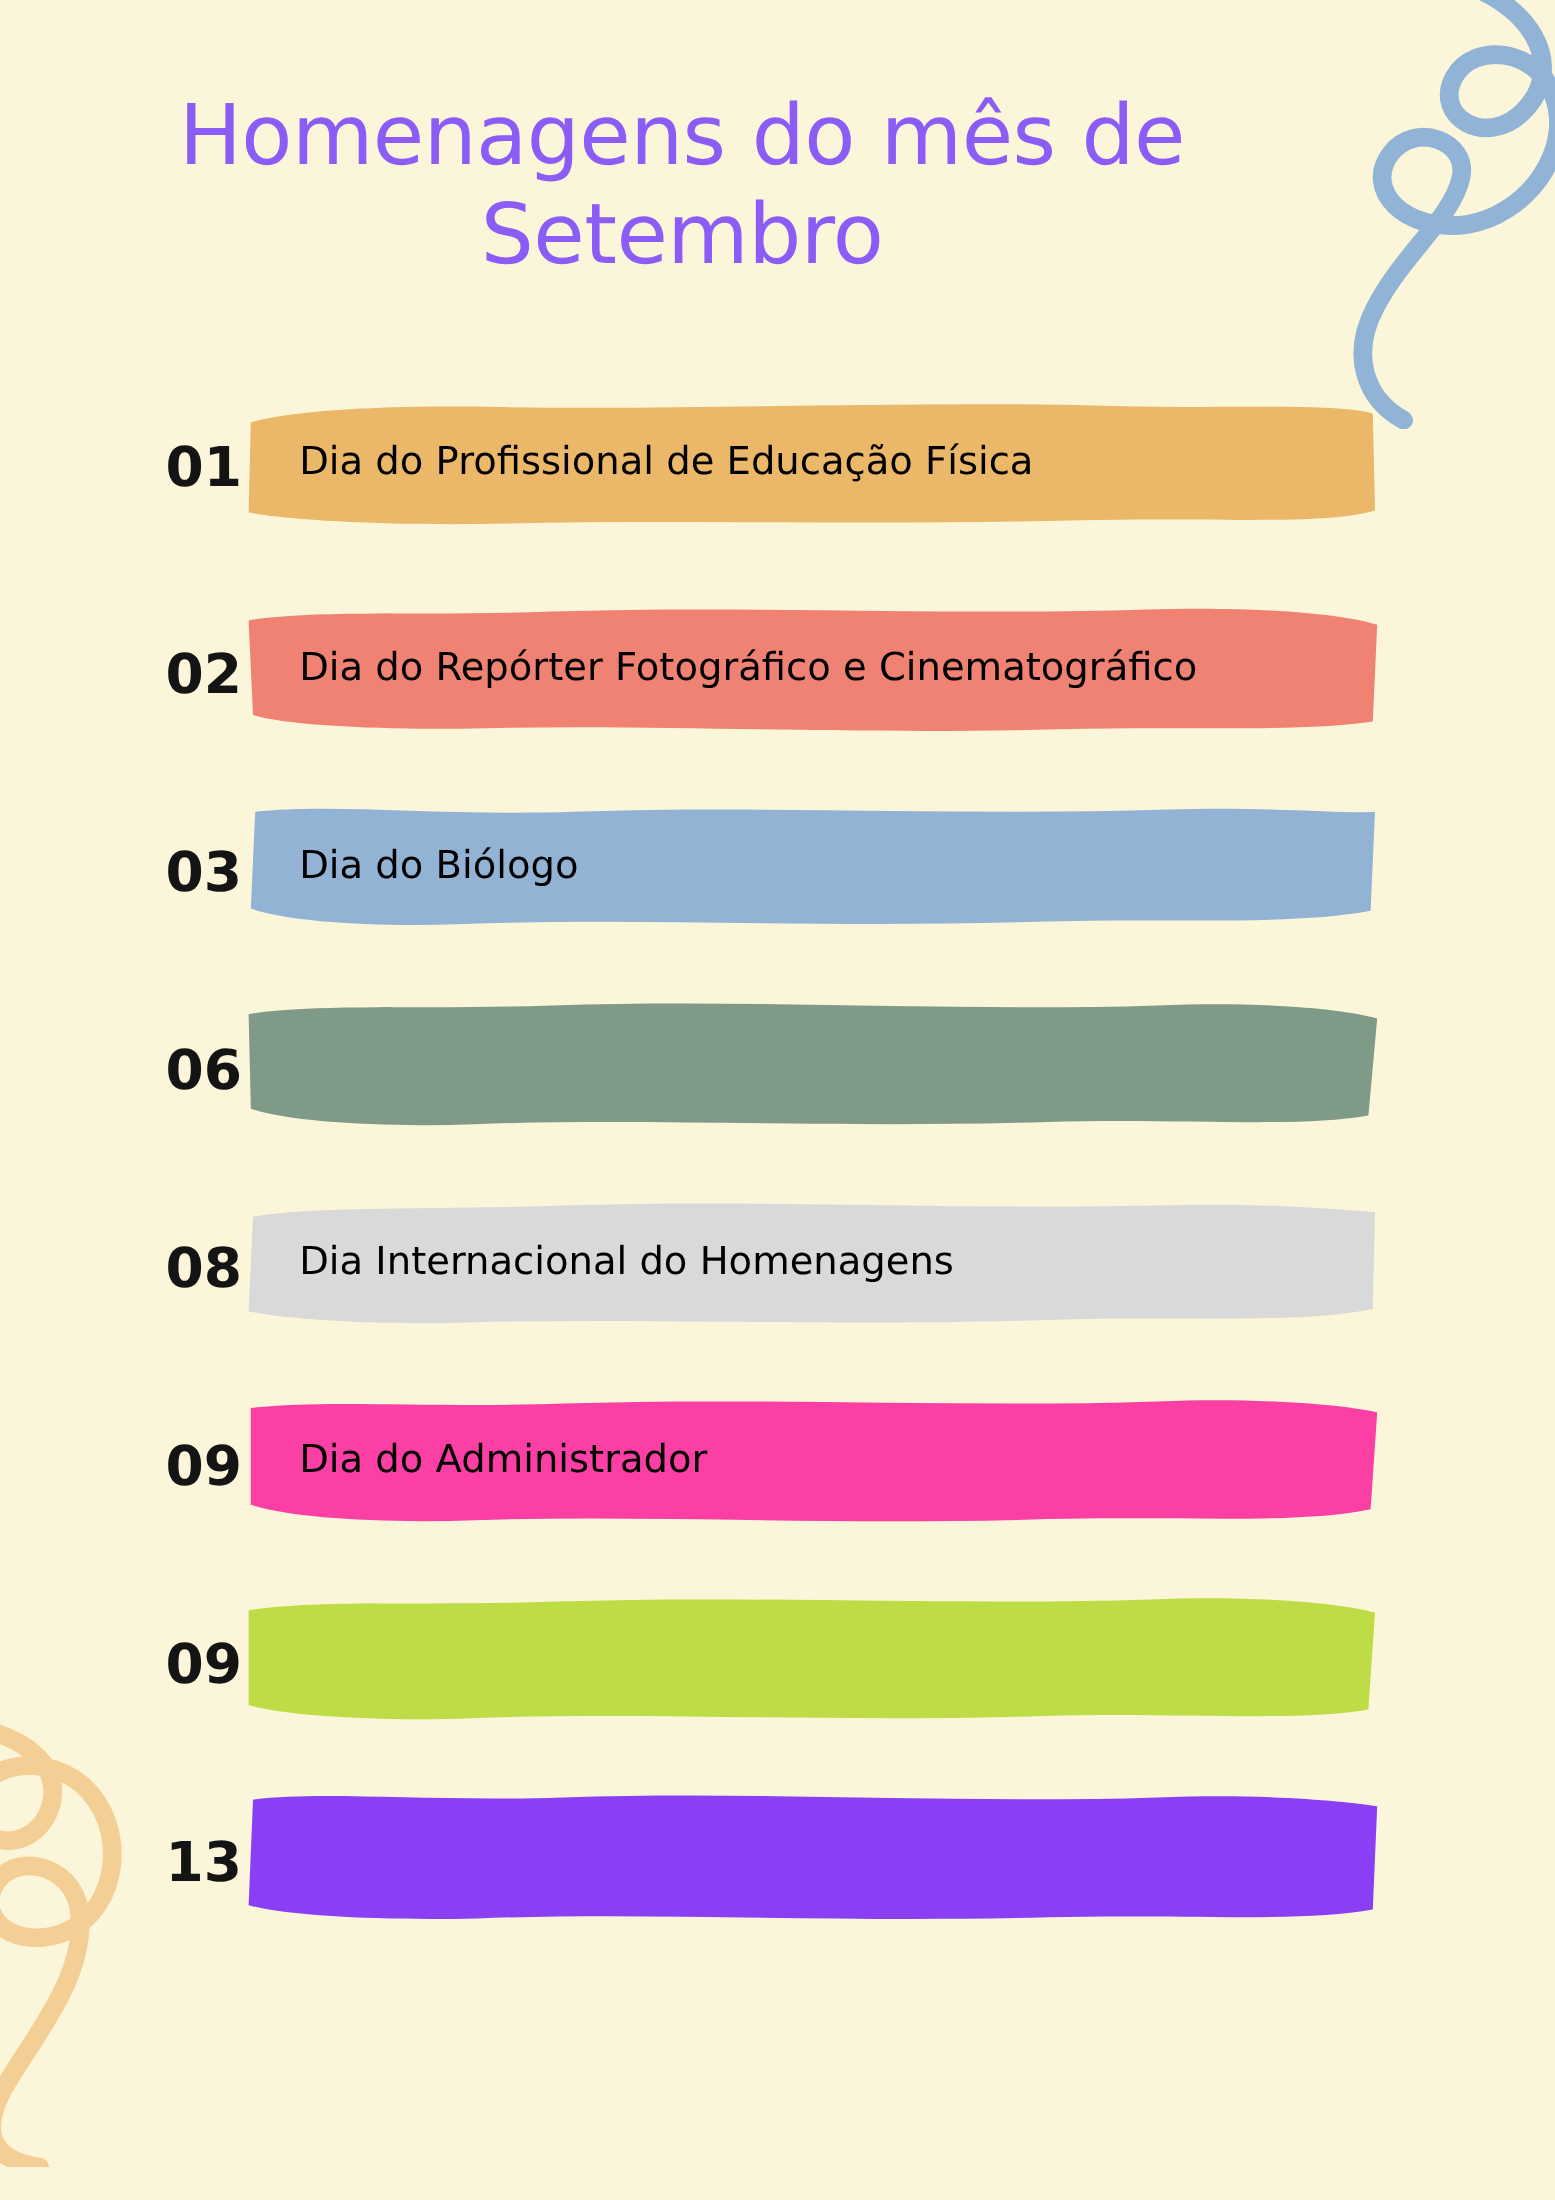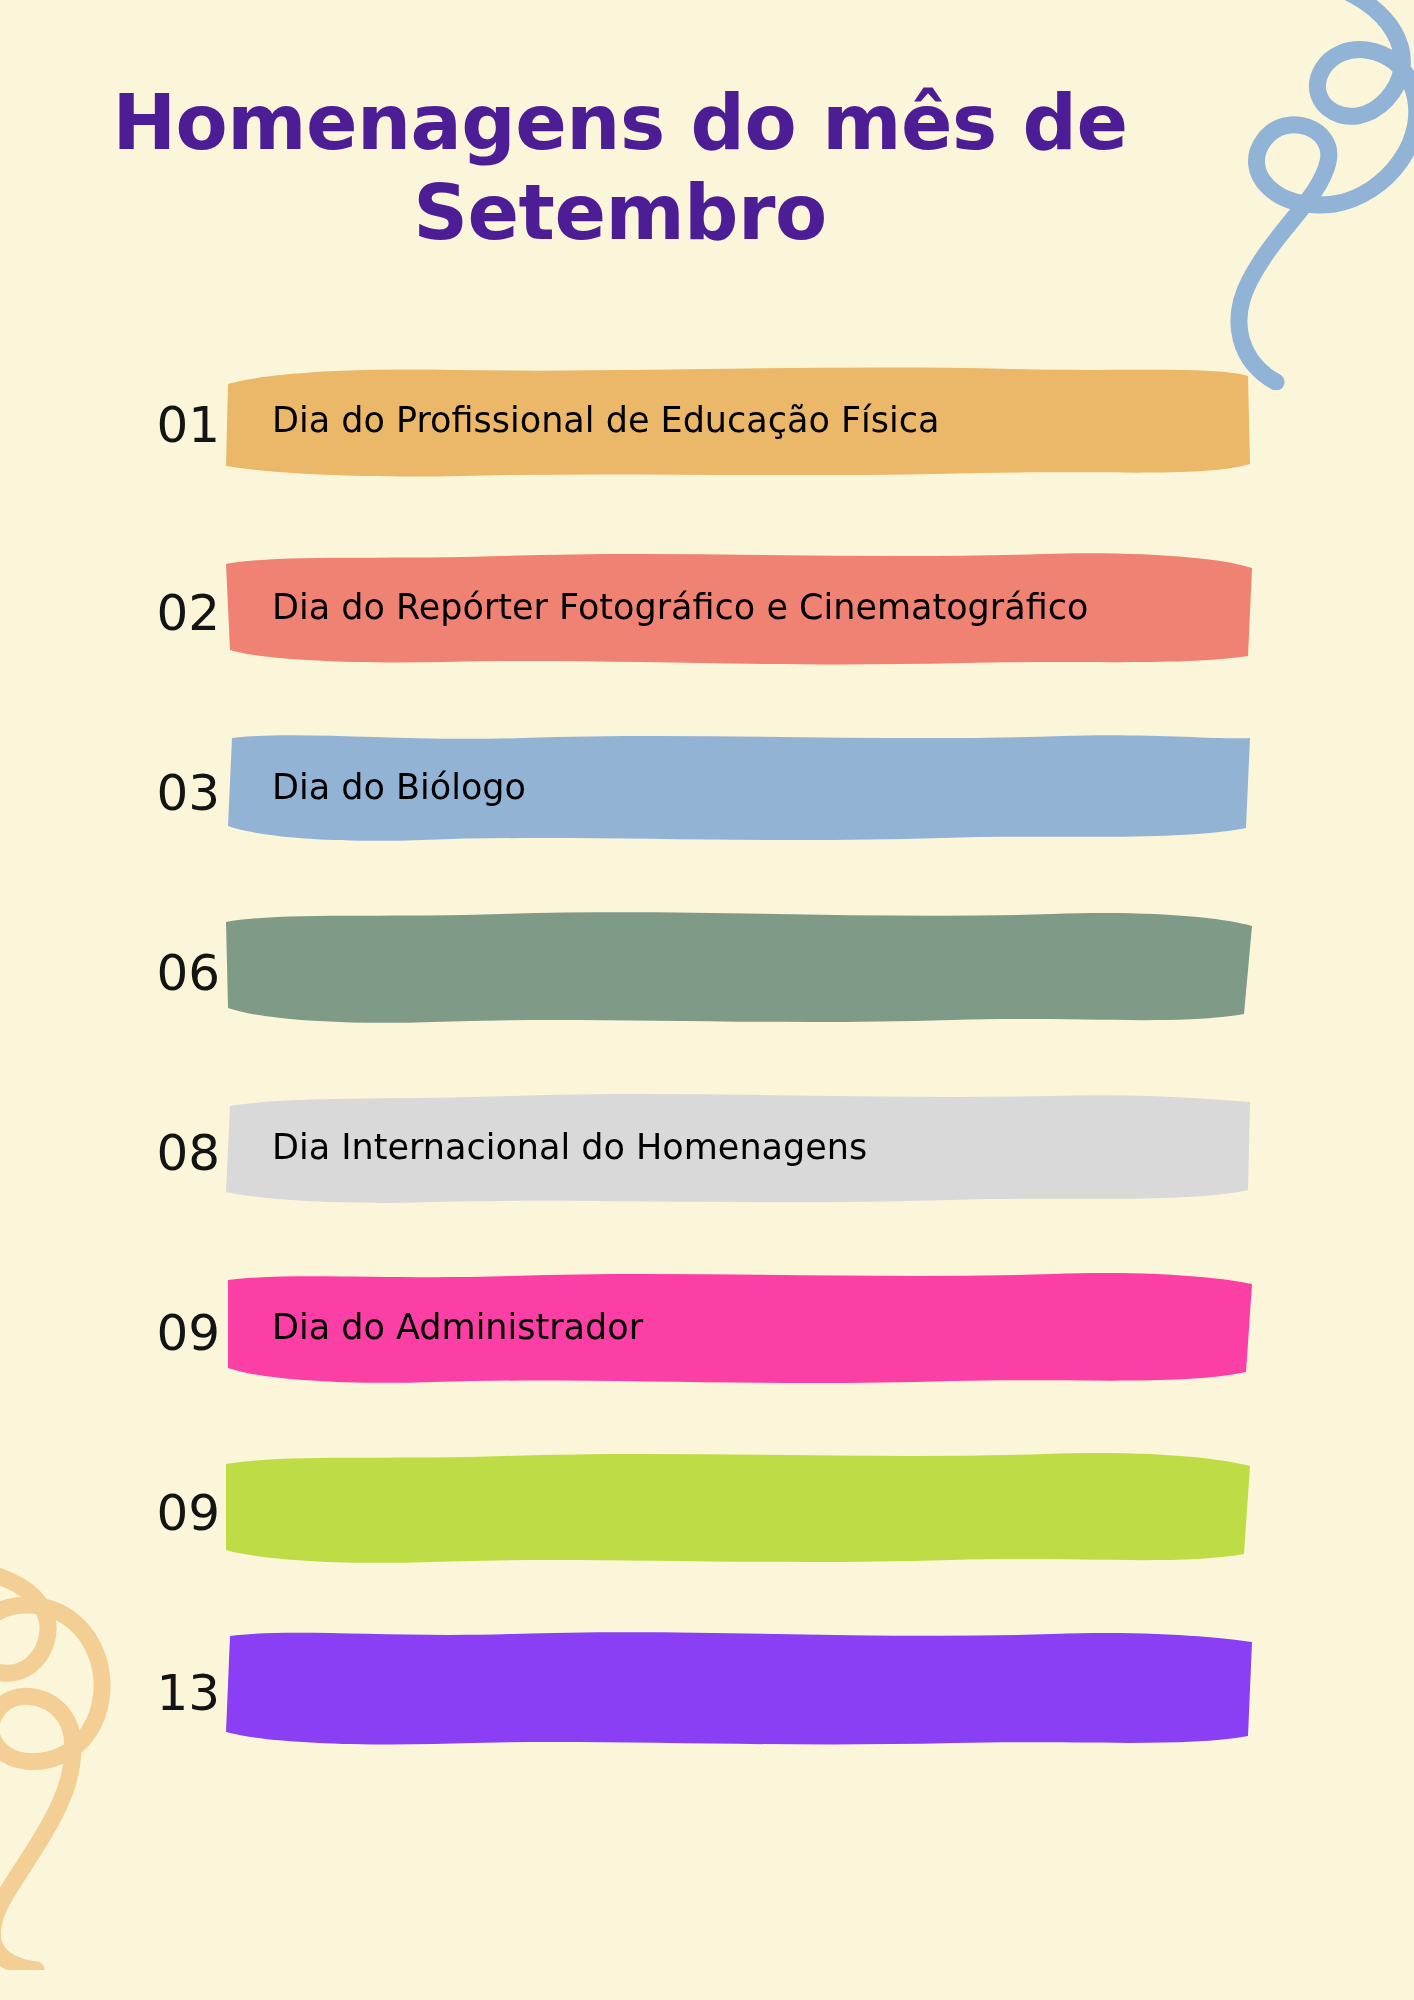--- a/index.html
+++ b/index.html
@@ -35,22 +35,22 @@
 
   
   .title {
     position: absolute;
     top: 78px;
     left: 0;
     width: 1240px;
     text-align: center;
     font-size: 76px;
     line-height: 1.18;
-    font-weight: 700;
-    color: #4c1d95;
+    font-weight: 400;
+    color: #8b5cf6;
     letter-spacing: -0.5px;
   }
 
   
   .list {
     position: absolute;
     top: 360px;
     left: 0;
     width: 1414px;
   }
@@ -70,21 +70,21 @@
     width: 100%;
     height: 100%;
   }
   .num {
     position: absolute;
     left: 120px;
     top: 44px;
     width: 100px;
     text-align: right;
     font-size: 50px;
-    font-weight: 400;
+    font-weight: 700;
     color: #141414;
     z-index: 3;
   }
   .label {
     position: absolute;
     left: 272px;
     top: 47px;
     font-size: 35px;
     color: #000000;
     z-index: 3;

